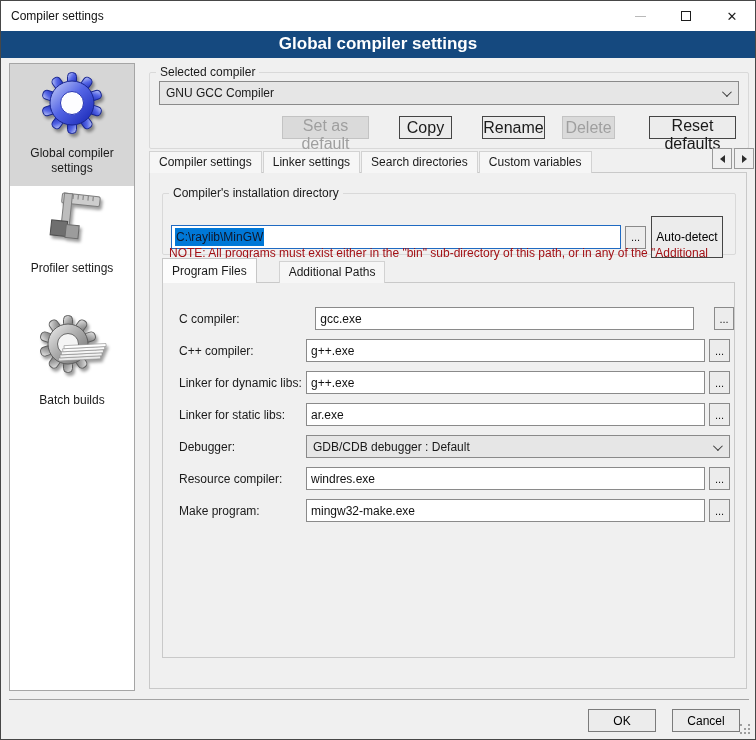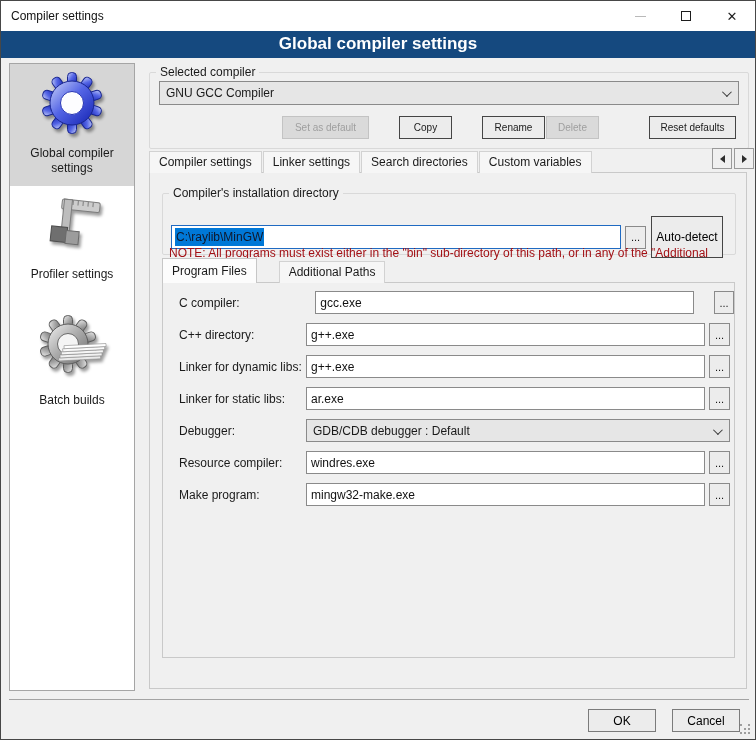--- a/index.html
+++ b/index.html
@@ -28,47 +28,47 @@
 
   
   .sidebar {
     position:absolute; left:8px; top:62px; width:126px; height:628px;
     background:#fff; border:1px solid #a5a5a5;
   }
   .side-item { display:flex; flex-direction:column; align-items:center; text-align:center; }
   .side-item.selected { background:#d6d6d6; }
   .side-item .side-label { margin-top:11px; line-height:15px; padding:0 4px; }
   .item-1 { height:122px; padding-top:7px; }
-  .item-2 { height:114px; padding-top:6px; }
+  .item-2 { height:114px; }
   .item-3 { height:126px; padding-top:14px; }
   .icon-shadow { filter:drop-shadow(2px 3px 1.5px rgba(0,0,0,.38)); }
 
   
   fieldset.group { position:absolute; border:1px solid #d9d9d9; border-radius:2px; }
   fieldset.group legend { font-size:12px; color:#1a1a1a; padding:0 4px; margin-left:6px; }
 
   .sel-group { left:148px; top:64px; width:600px; height:84px; }
   .combo {
     position:relative; height:24px; background:#e6e6e6; border:1px solid #8a8a8a;
     display:flex; align-items:center; padding:0 24px 0 6px;
   }
   .combo .chev {
     position:absolute; right:9px; top:8px; width:7px; height:7px;
     border-right:1.4px solid #3c3c3c; border-bottom:1.4px solid #3c3c3c; transform:rotate(45deg) translateY(-2px);
   }
   .sel-combo { position:absolute; left:9px; top:2px; width:580px; }
 
-  .btn { font-family:"Liberation Sans",sans-serif; font-size:10px; color:#1a1a1a;
+  .btn { font-family:"Liberation Sans",sans-serif; font-size:16px; color:#1a1a1a;
     background:#ececec; border:1px solid #454545; height:23px; }
   .btn.disabled { background:#dadada; border-color:#c3c3c3; color:#9f9f9f; }
   .cmp-btn { position:absolute; top:37px; }
   .b-setdef { left:132px; width:87px; }
   .b-copy   { left:249px; width:53px; }
   .b-rename { left:332px; width:63px; }
-  .b-delete { left:396px; width:53px; }
+  .b-delete { left:412px; width:53px; }
   .b-reset  { left:499px; width:87px; }
 
   
   .tabstrip { position:absolute; left:148px; top:147px; width:564px; height:25px;
     display:flex; align-items:flex-end; overflow:hidden; z-index:3; }
   .tab { height:22px; line-height:21px; padding:0 9px; background:#f6f6f6;
     border:1px solid #d2d2d2; border-bottom:none; margin-right:1px; white-space:nowrap; }
   .tab.active { height:25px; line-height:24px; background:#fcfcfc; border-color:#c6c6c6; }
   .tab-scroll { position:absolute; left:711px; top:147px; display:flex; gap:2px; z-index:4; }
   .scroll-btn { width:20px; height:21px; background:#f0f0f0; border:1px solid #9a9a9a;
@@ -93,21 +93,21 @@
 
   
   .subtabstrip { position:absolute; left:12px; top:85px; height:25px; display:flex; align-items:flex-end; z-index:3;gap:21px; }
   .subtab { height:22px; line-height:21px; padding:0 9px; background:#f6f6f6;
     border:1px solid #d2d2d2; border-bottom:none; margin-right:1px; white-space:nowrap; }
   .subtab.active { height:25px; line-height:24px; background:#fcfcfc; border-color:#c6c6c6; }
   .subpage { position:absolute; left:12px; top:109px; width:573px; height:376px;
     background:#f0f0f0; border:1px solid #c9c9c9; }
 
   .row { display:flex; align-items:center; height:23px; margin:9px 0 0 16px; }
-  .row:first-child { margin-top:8px;gap:16px; }
+  .row:first-child { margin-top:24px;gap:16px; }
   .row .rlabel { width:127px; }
   .field { width:399px; height:23px; background:#fff; border:1px solid #8a8a8a;
     font-family:"Liberation Sans",sans-serif; font-size:12px; padding:0 4px; color:#111; }
   .row .mini-btn { height:23px; }
   .row-combo { width:424px; height:23px; }
 
   
   .sep { position:absolute; left:8px; top:698px; width:740px; height:1px; background:#a3a3a3; }
   .footer-btn { position:absolute; top:708px; width:68px; height:23px; background:#ececec;
     border:1px solid #7b7b7b; font-family:"Liberation Sans",sans-serif; font-size:12px; }
@@ -264,21 +264,21 @@
       <div class="subtab">Additional Paths</div>
     </div>
 
     <div class="subpage">
       <div class="row">
         <span class="rlabel">C compiler:</span>
         <input class="field" readonly="" value="gcc.exe" style="">
         <button class="mini-btn">...</button>
       </div>
       <div class="row">
-        <span class="rlabel">C++ directory:</span>
+        <span class="rlabel">C++ compiler:</span>
         <input class="field" readonly="" value="g++.exe" style="">
         <button class="mini-btn">...</button>
       </div>
       <div class="row">
         <span class="rlabel">Linker for dynamic libs:</span>
         <input class="field" readonly="" value="g++.exe" style="">
         <button class="mini-btn">...</button>
       </div>
       <div class="row">
         <span class="rlabel">Linker for static libs:</span>

